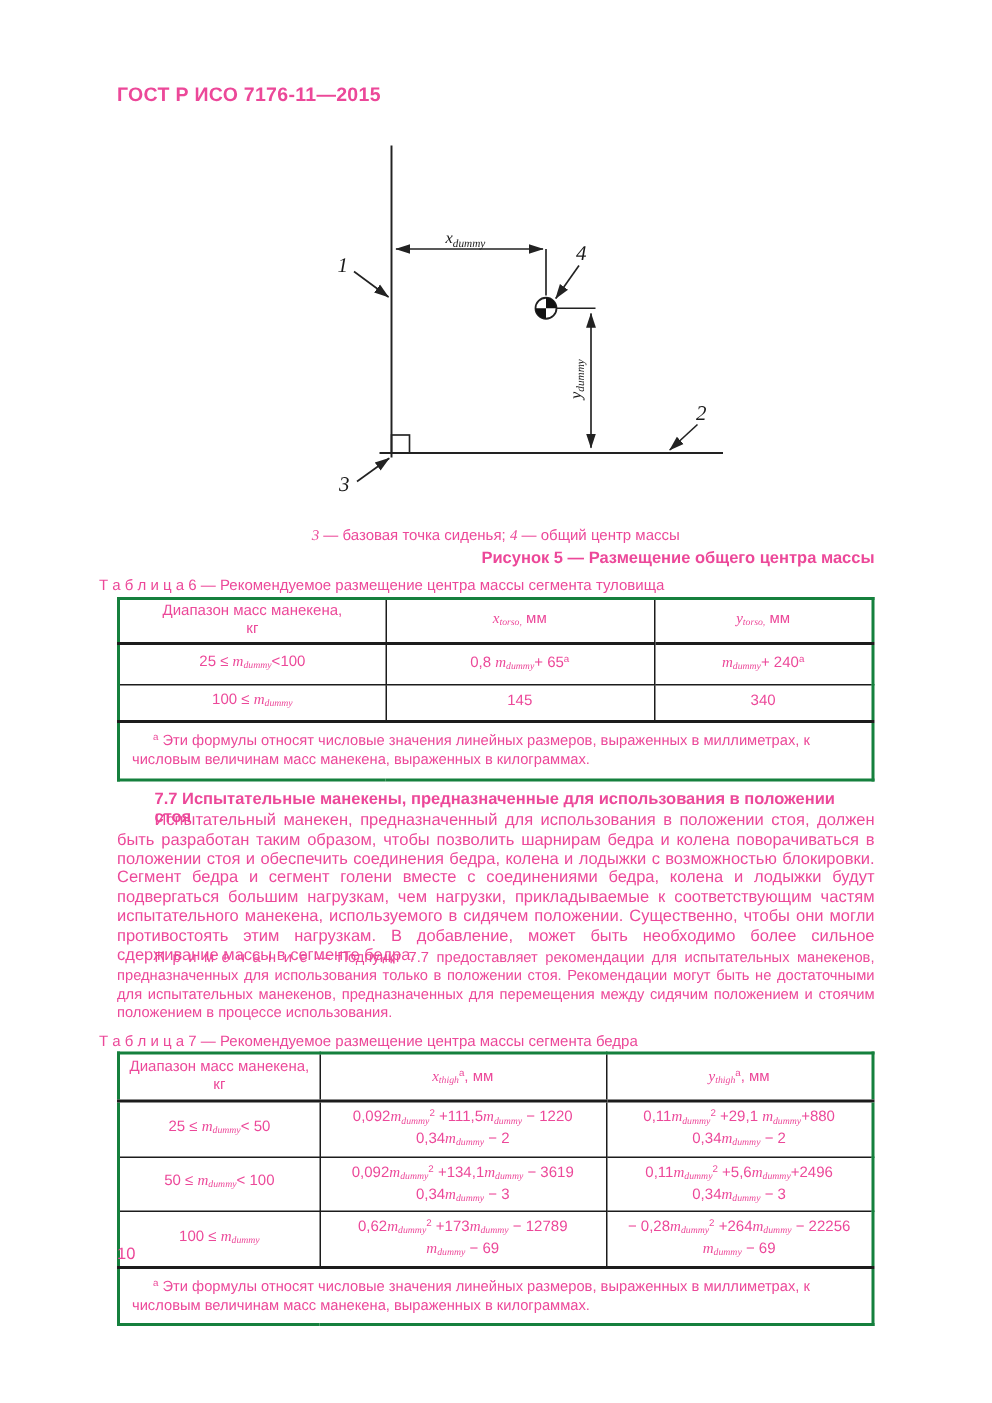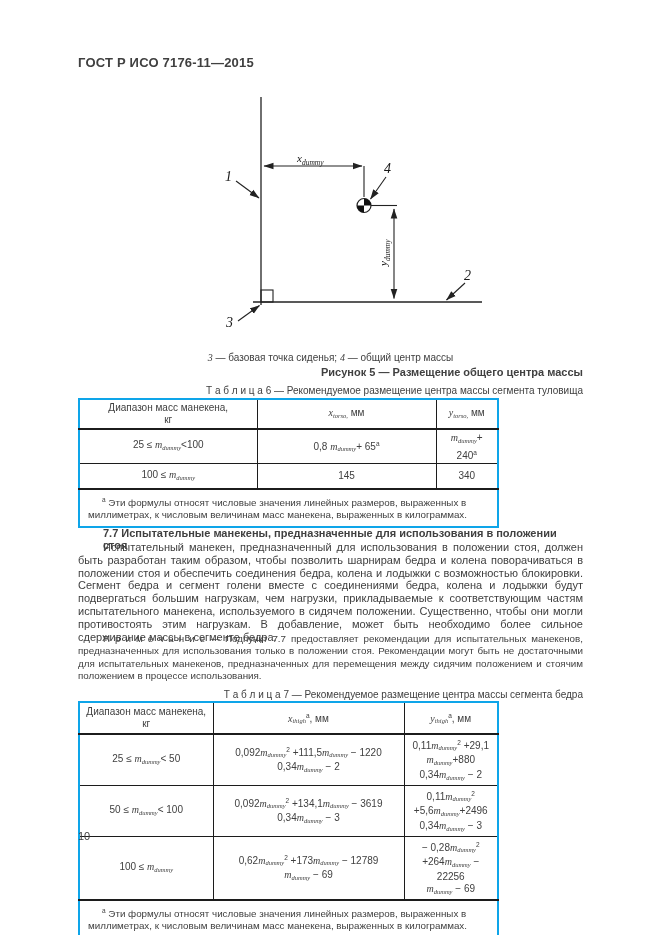--- a/index.html
+++ b/index.html
@@ -1,30 +1,30 @@
 <!DOCTYPE html>
 <html><head>
 <meta charset="utf-8">
 <style>
   * { margin:0; padding:0; box-sizing:border-box; }
   html,body { background:#ffffff; }
   .page {
     position:relative; width:661px; height:935px; background:#fff;
-    font-family:"Liberation Sans", sans-serif; color:#404040; overflow:hidden;border-radius:23px;
+    font-family:"Liberation Sans", sans-serif; color:#ec4899; overflow:hidden;border-radius:23px;
   }
   .abs { position:absolute; }
   .doc-header { left:78px; top:55px; font-size:13px; font-weight:bold; letter-spacing:.2px; }
   .figure-svg { left:78px; top:93px; }
   .content-center { left:78px; width:505px; text-align:center; }
   .fig-caption { font-size:10px; line-height:13px; }
   .fig-title { font-size:11px; font-weight:bold;text-align:right; }
-  .tbl-caption { left:78px; width:505px; font-size:10px; text-align:right; }
+  .tbl-caption { left:66px; width:505px; font-size:10px; text-align:left; }
   table.tbl {
-    position:absolute; left:78px; width:421px; border-collapse:collapse;
-    table-layout:fixed; border:2px solid #0ea5e9; background:#fff;
+    position:absolute; left:78px; width:505px; border-collapse:collapse;
+    table-layout:fixed; border:2px solid #15803d; background:#fff;
   }
   table.tbl td {
     border:1px solid #1c1c1c; font-size:10px; text-align:center;
     vertical-align:middle; padding:2px 4px; line-height:12px;
   }
   table.tbl tr.hdr td { border-bottom-width:2px; }
   table.tbl td.foot {
     border-top-width:2px; text-align:left; text-indent:14px;
     padding:4px 8px 5px 8px; font-size:9.8px; line-height:12.6px;
   }

